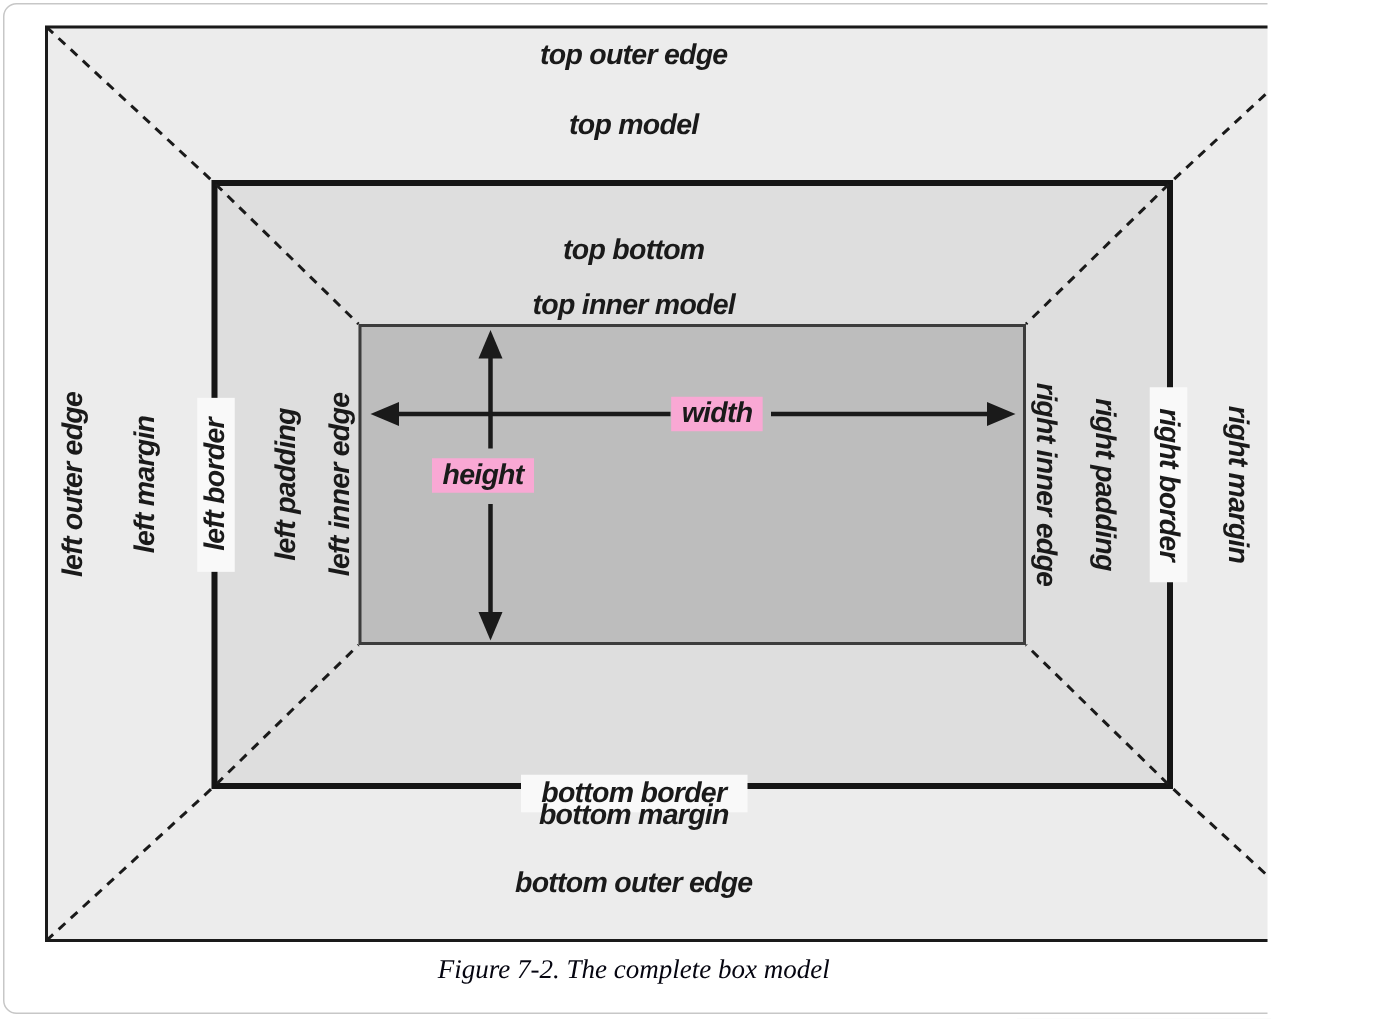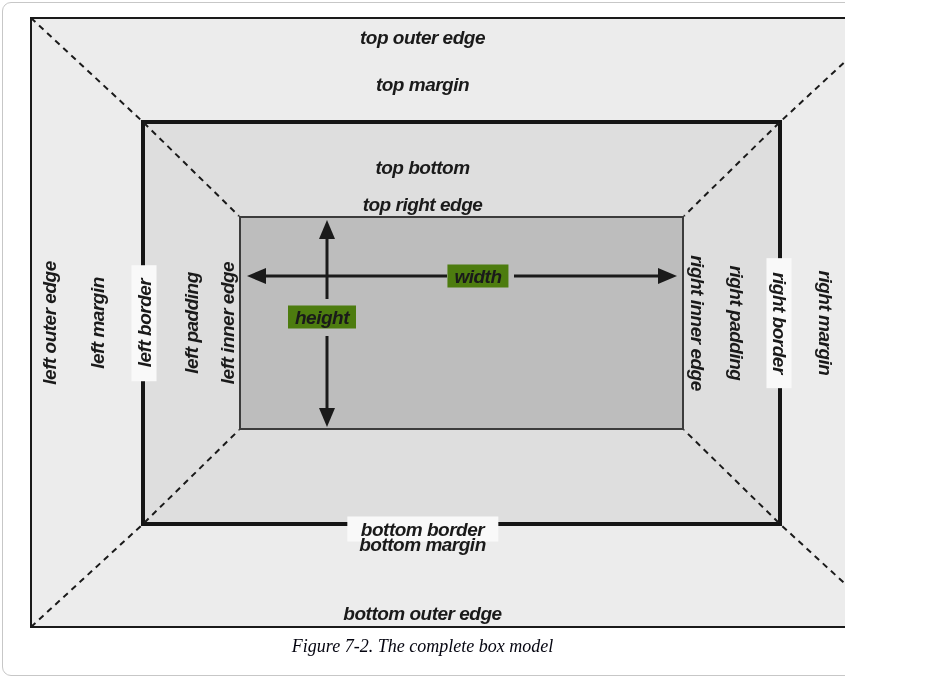--- a/index.html
+++ b/index.html
@@ -53,21 +53,21 @@
     font: italic 700 19px "Liberation Sans", sans-serif;
     letter-spacing: -0.5px;
     color: #1a1a1a;
     white-space: nowrap;
     line-height: 1;
   }
   .lbl.hc { left: 50%; transform: translate(-50%, -50%); }
   .lbl.strip { background: #f9f9f9; padding: 3px 14px; }
   .lbl.rot-l { transform: translate(-50%, -50%) rotate(-90deg); }
   .lbl.rot-r { transform: translate(-50%, -50%) rotate(90deg); }
-  .lbl.dim { background: #4d7c0f; padding: 2px 7px; }
+  .lbl.dim { background: #f9a8d4; padding: 2px 7px; }
   .caption {
     position: absolute;
     left: 50%; top: 636px;
     transform: translateX(-50%);
     font: italic 400 18px "Liberation Serif", serif;
     color: #050510;
     white-space: nowrap;
     text-align: center;
   }
 </style>
@@ -96,27 +96,27 @@
     </g>
     <g stroke="#1a1a1a" stroke-width="3" fill="#1a1a1a">
       <line x1="327" y1="237" x2="327" y2="299"></line>
       <line x1="327" y1="336" x2="327" y2="410"></line>
       <polygon points="327,220 319,239 335,239" stroke="none"></polygon>
       <polygon points="327,427 319,408 335,408" stroke="none"></polygon>
     </g>
   </svg>
 
   <div class="lbl hc" style="top:37px">top outer edge</div>
-  <div class="lbl hc" style="top:84px">top margin</div>
+  <div class="lbl hc" style="top:84px">top model</div>
   <div class="lbl hc" style="top:167px">top bottom</div>
-  <div class="lbl hc" style="top:204px">top right edge</div>
+  <div class="lbl hc" style="top:204px">top inner model</div>
 
   <div class="lbl hc strip" style="top:529px">bottom border</div>
   <div class="lbl hc" style="top:544px">bottom margin</div>
-  <div class="lbl hc" style="top:613px">bottom outer edge</div>
+  <div class="lbl hc" style="top:589px">bottom outer edge</div>
 
   <div class="lbl rot-l" style="left:49px;top:323px">left outer edge</div>
   <div class="lbl rot-l" style="left:97px;top:323px">left margin</div>
   <div class="lbl rot-l strip" style="left:144px;top:323px">left border</div>
   <div class="lbl rot-l" style="left:191px;top:323px">left padding</div>
   <div class="lbl rot-l" style="left:227px;top:323px">left inner edge</div>
 
   <div class="lbl rot-r" style="left:697px;top:323px">right inner edge</div>
   <div class="lbl rot-r" style="left:736px;top:323px">right padding</div>
   <div class="lbl rot-r strip" style="left:779px;top:323px">right border</div>

